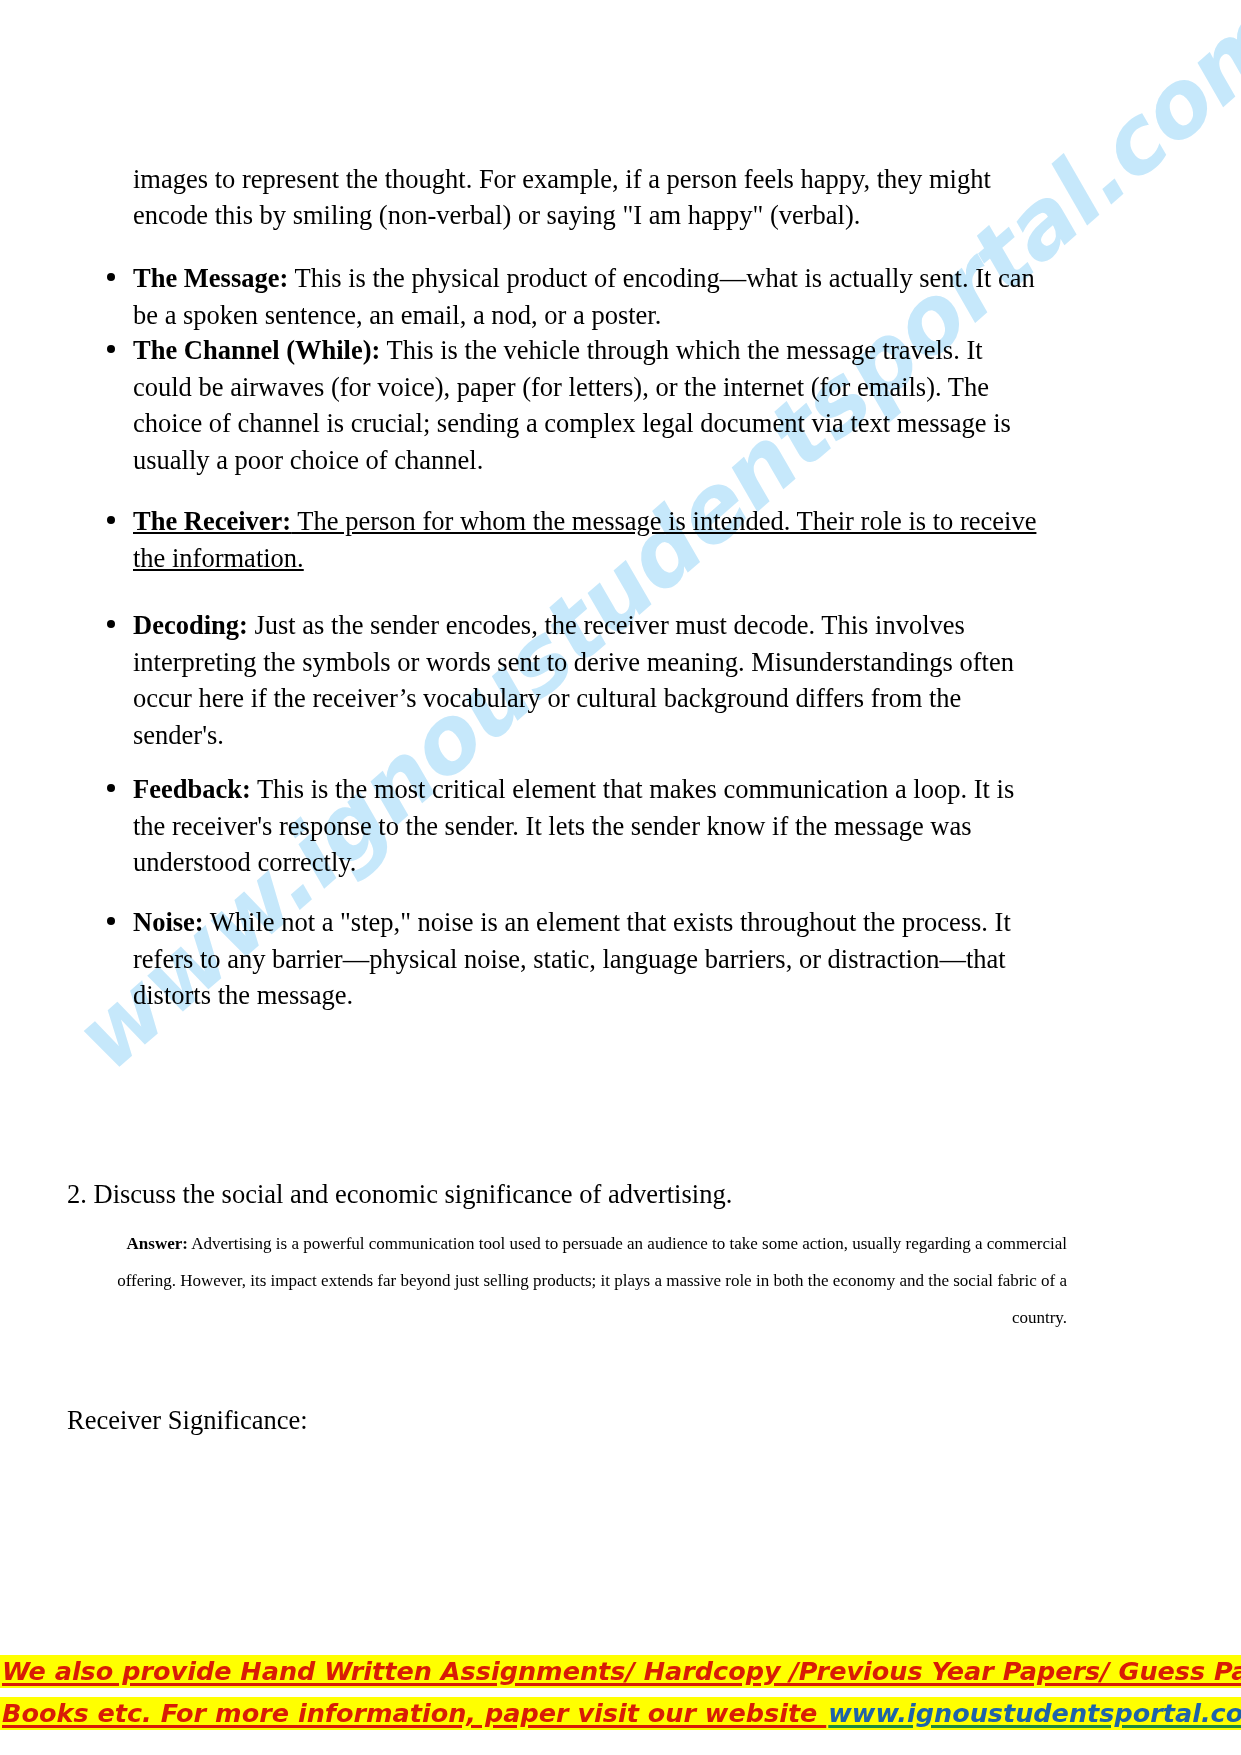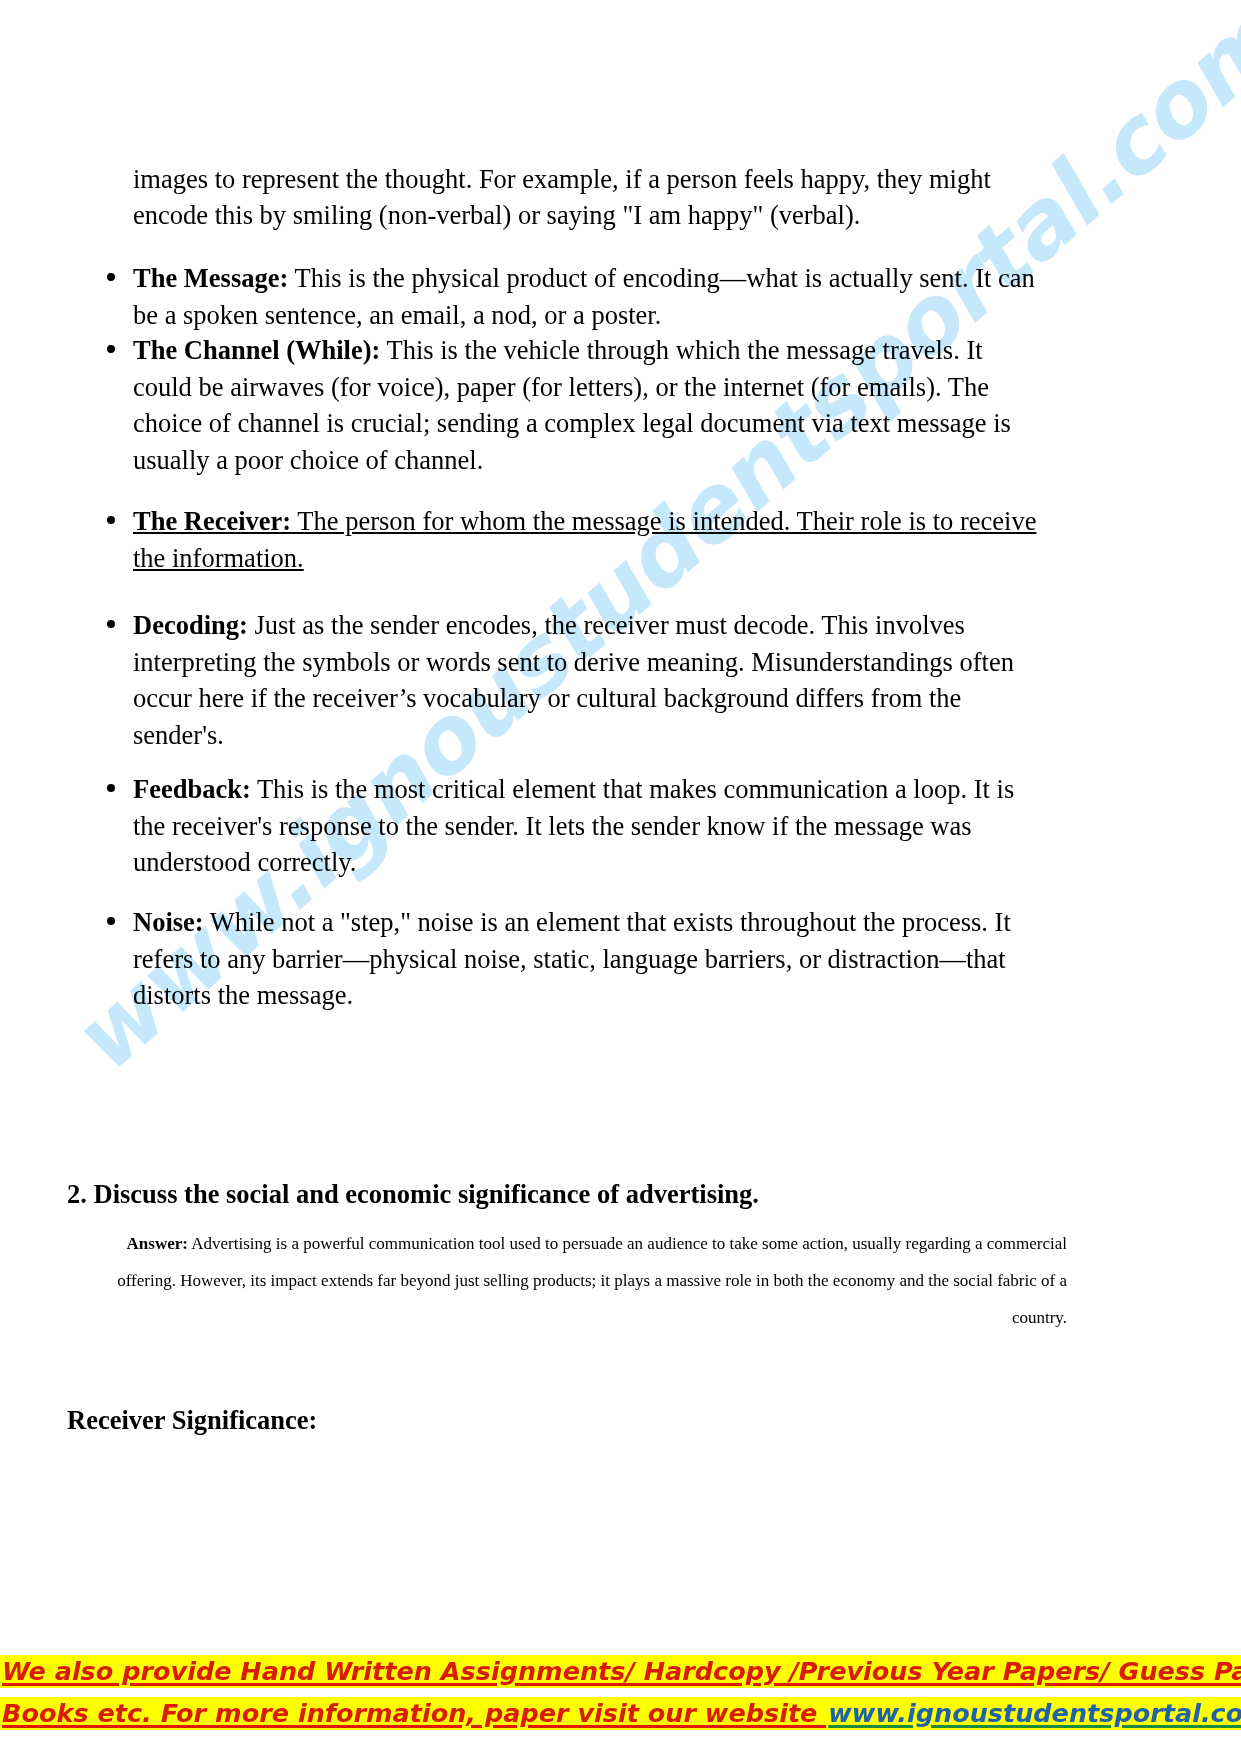--- a/index.html
+++ b/index.html
@@ -99,21 +99,21 @@
   .lead {
     font-weight: bold;
   }
 
   .section-heading {
     position: absolute;
     left: 67px;
     width: 990px;
     font-size: 26.5px;
     line-height: 34px;
-    font-weight: bold;
+    font-weight: normal;
   }
 
   .body-para {
     position: absolute;
     left: 82px;
     width: 985px;
     font-size: 17px;
     line-height: 37px;
     text-align: right;
   }

